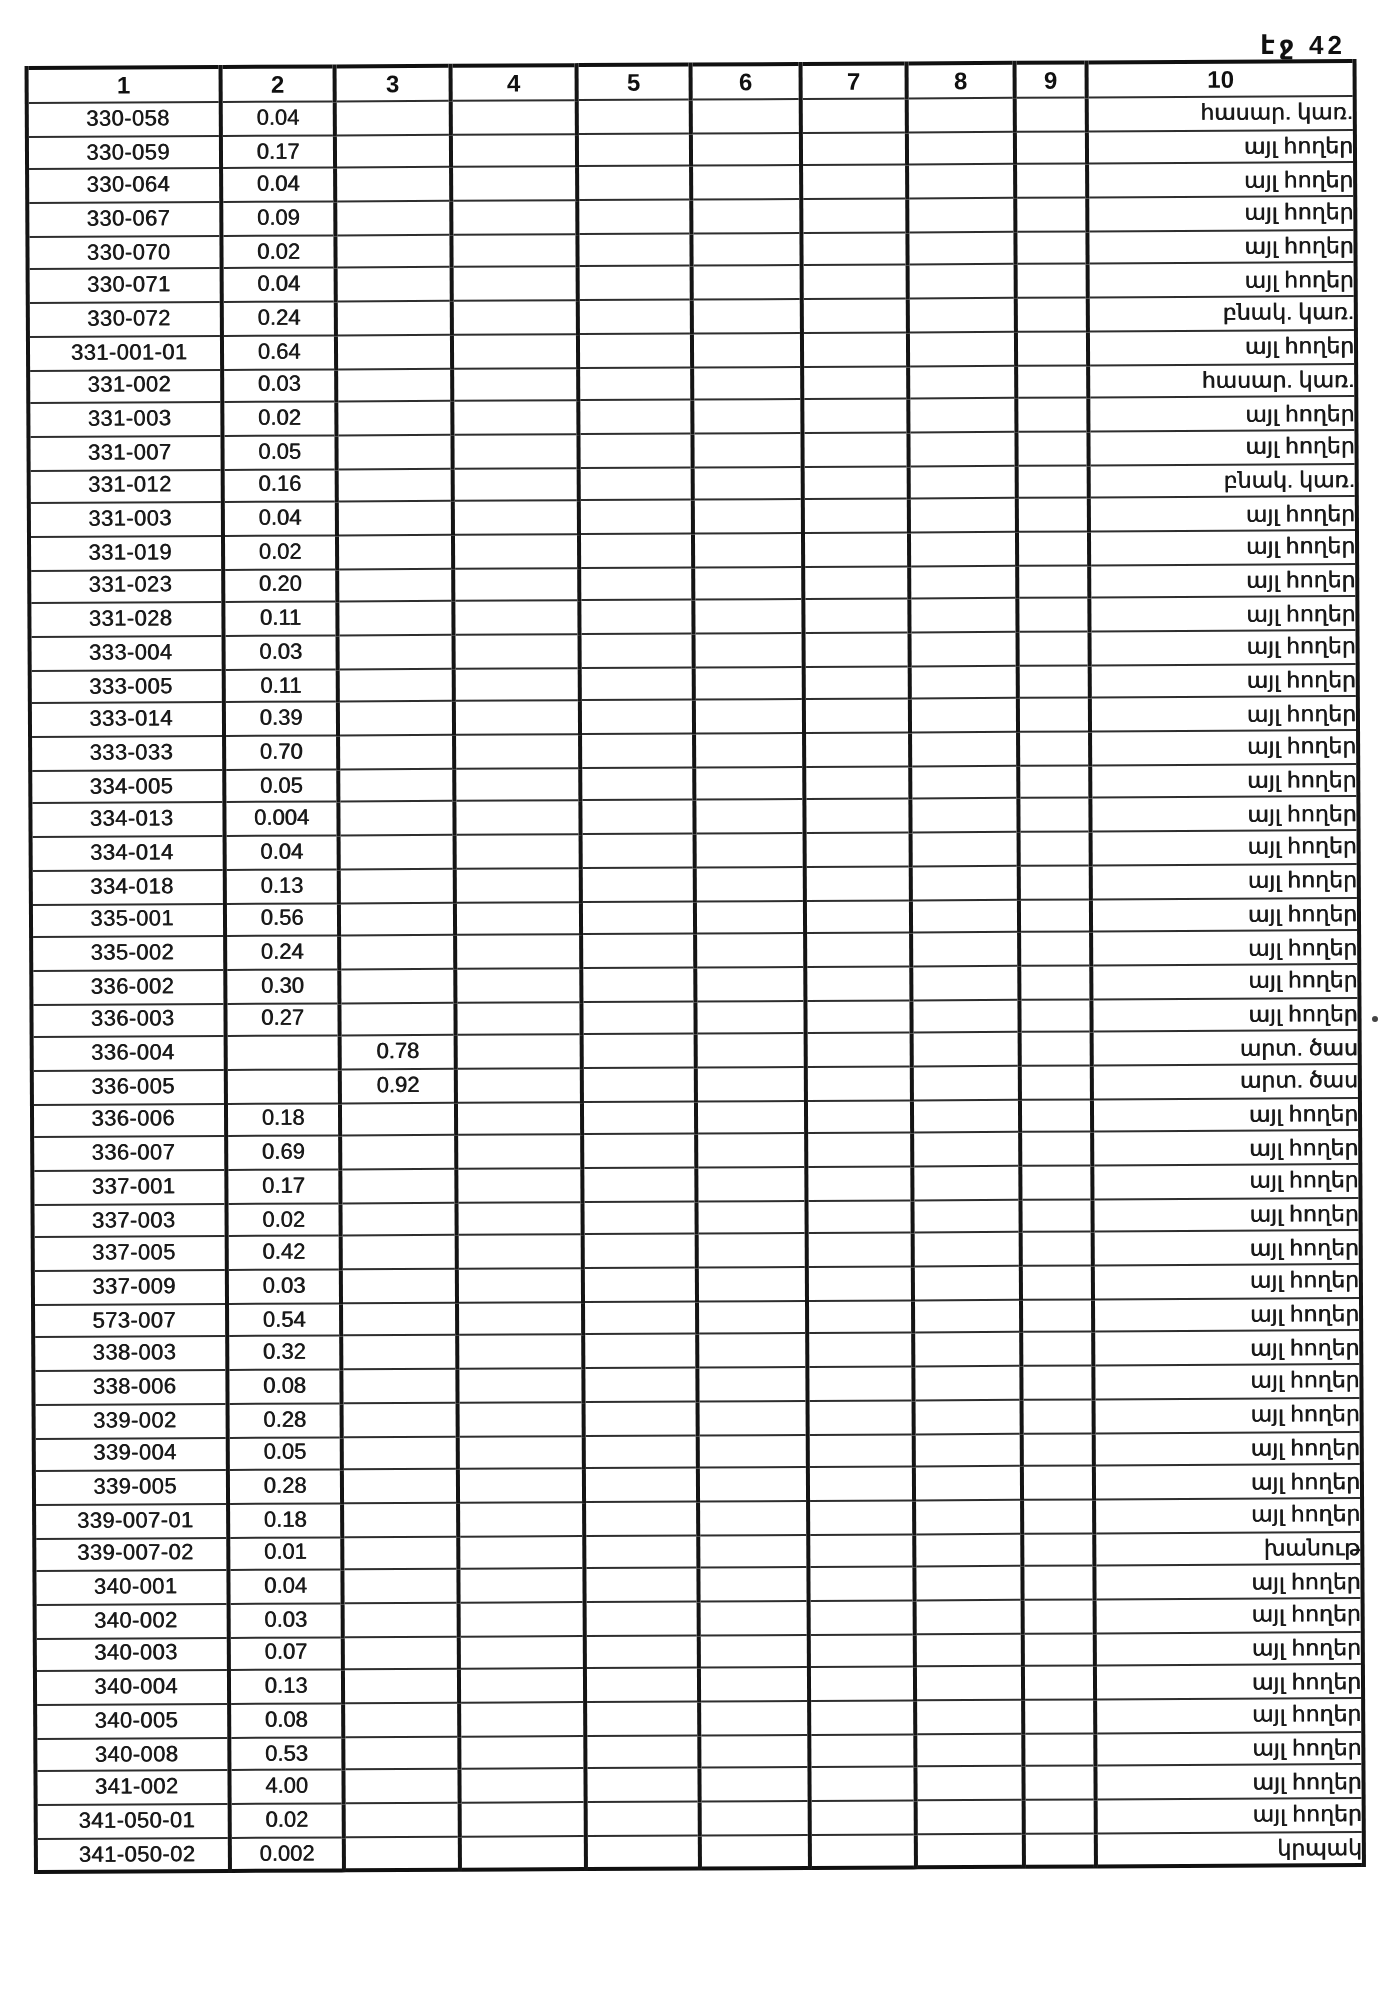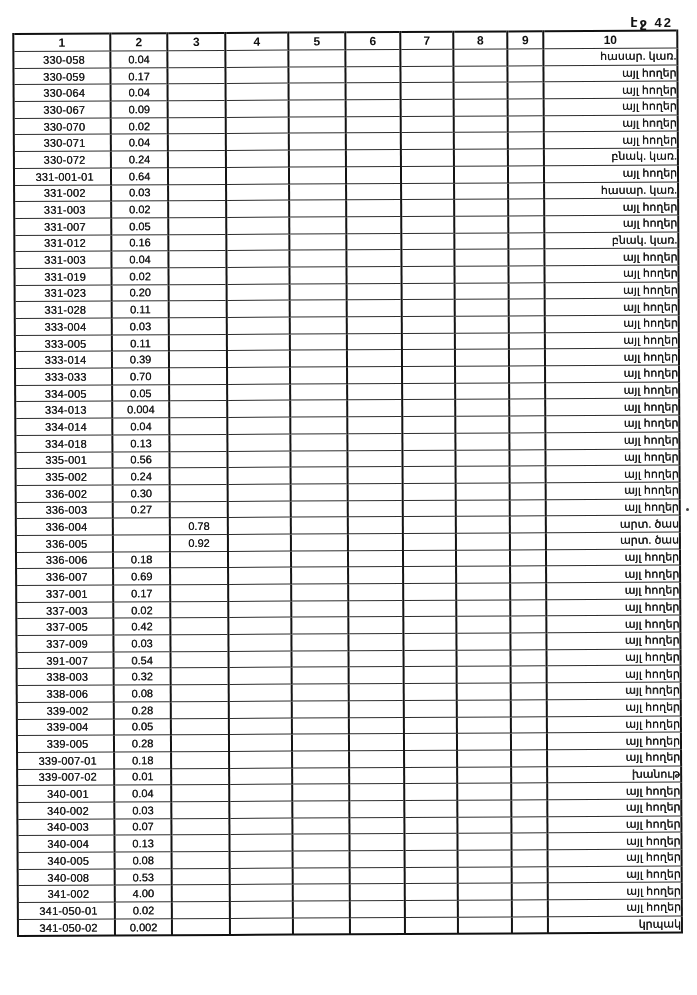--- a/index.html
+++ b/index.html
@@ -514,21 +514,21 @@
         <td class="val"></td>
         <td></td>
         <td></td>
         <td></td>
         <td></td>
         <td></td>
         <td></td>
         <td class="label-cell">այլ հողեր</td>
       </tr>
       <tr>
-        <td class="code">391-007</td>
+        <td class="code">573-007</td>
         <td class="val">0.54</td>
         <td class="val"></td>
         <td></td>
         <td></td>
         <td></td>
         <td></td>
         <td></td>
         <td></td>
         <td class="label-cell">այլ հողեր</td>
       </tr>

